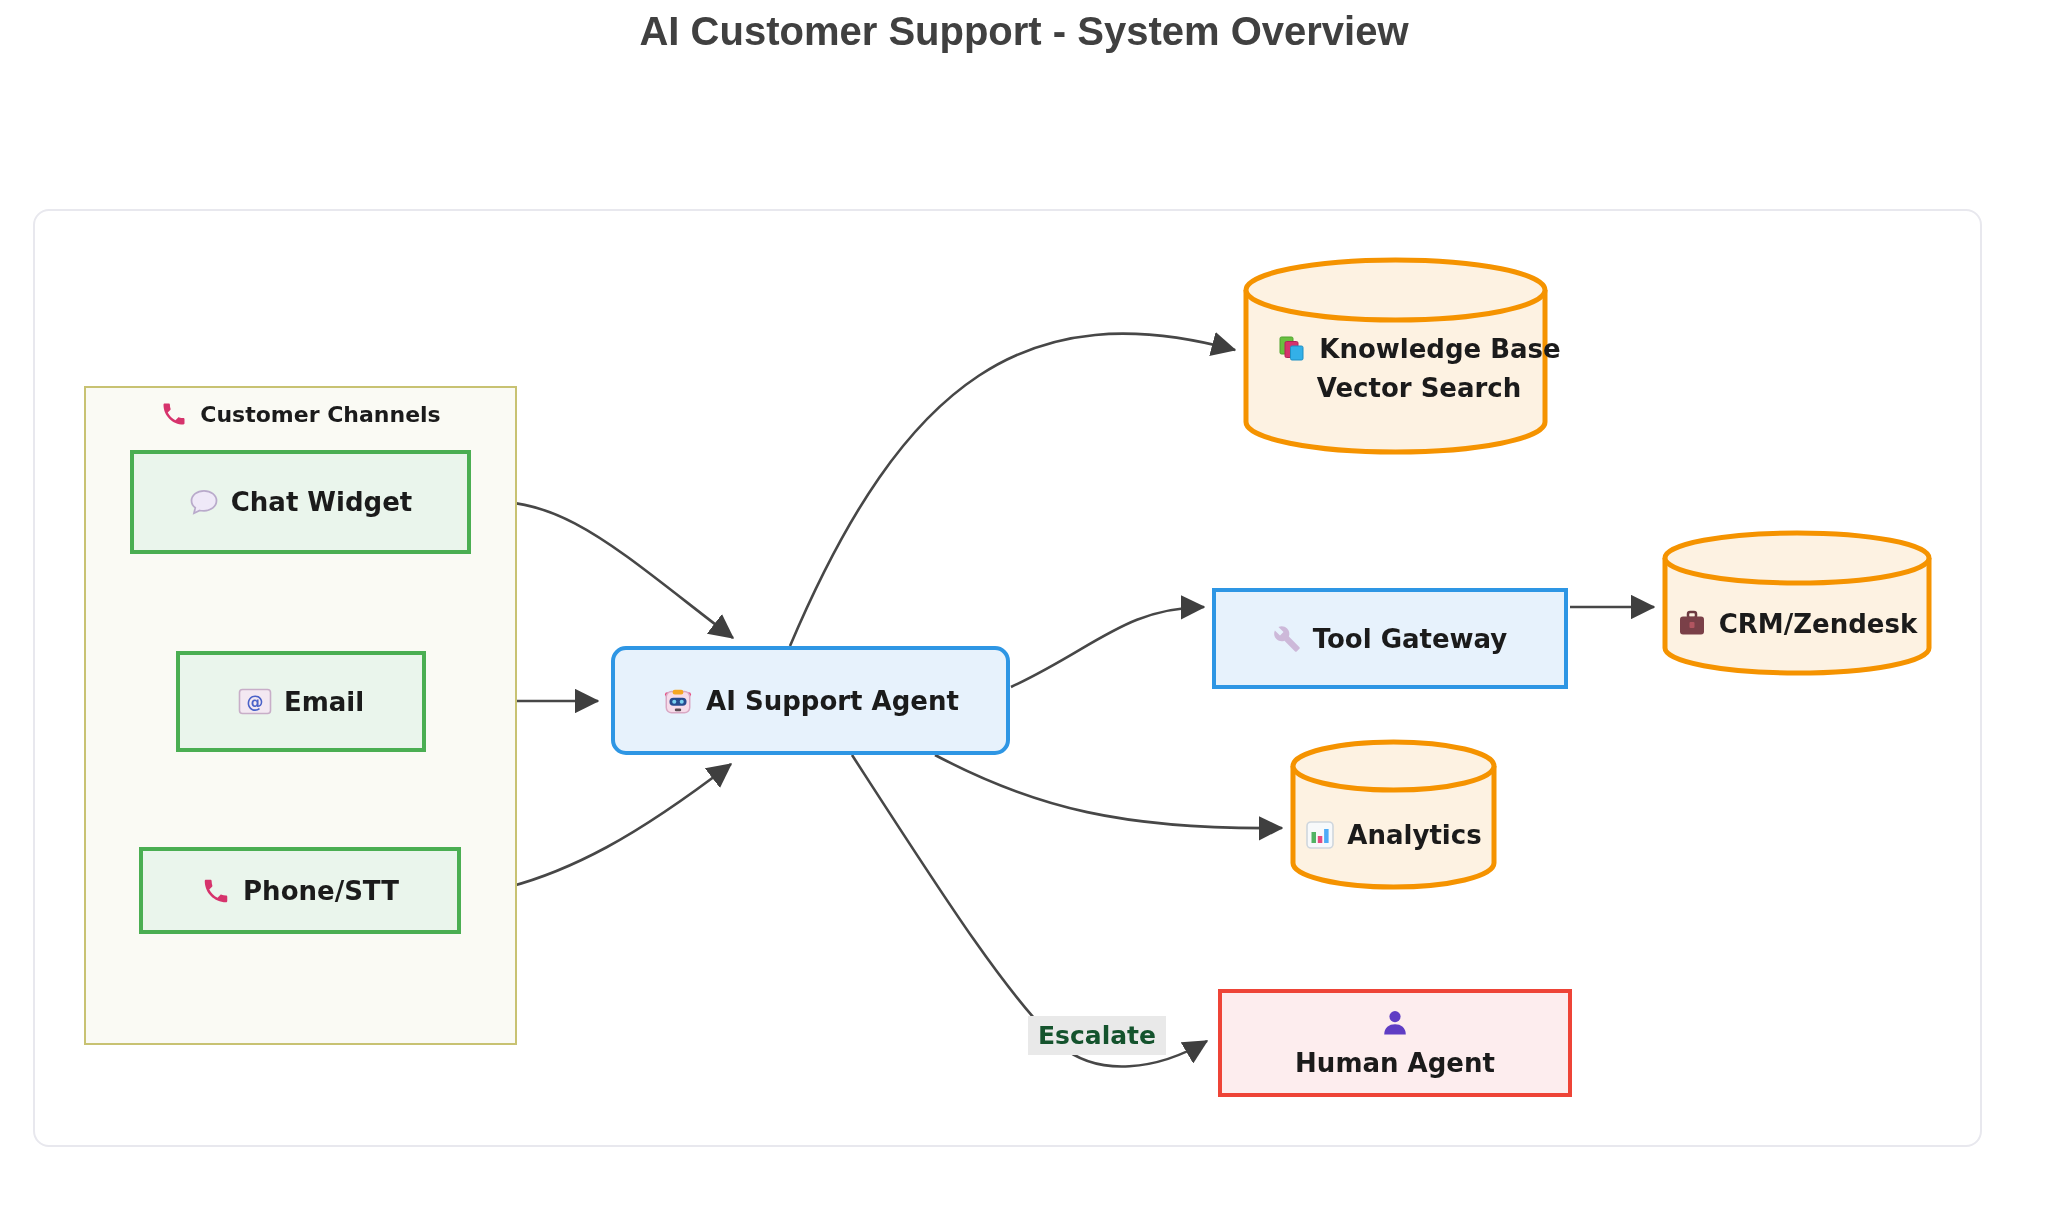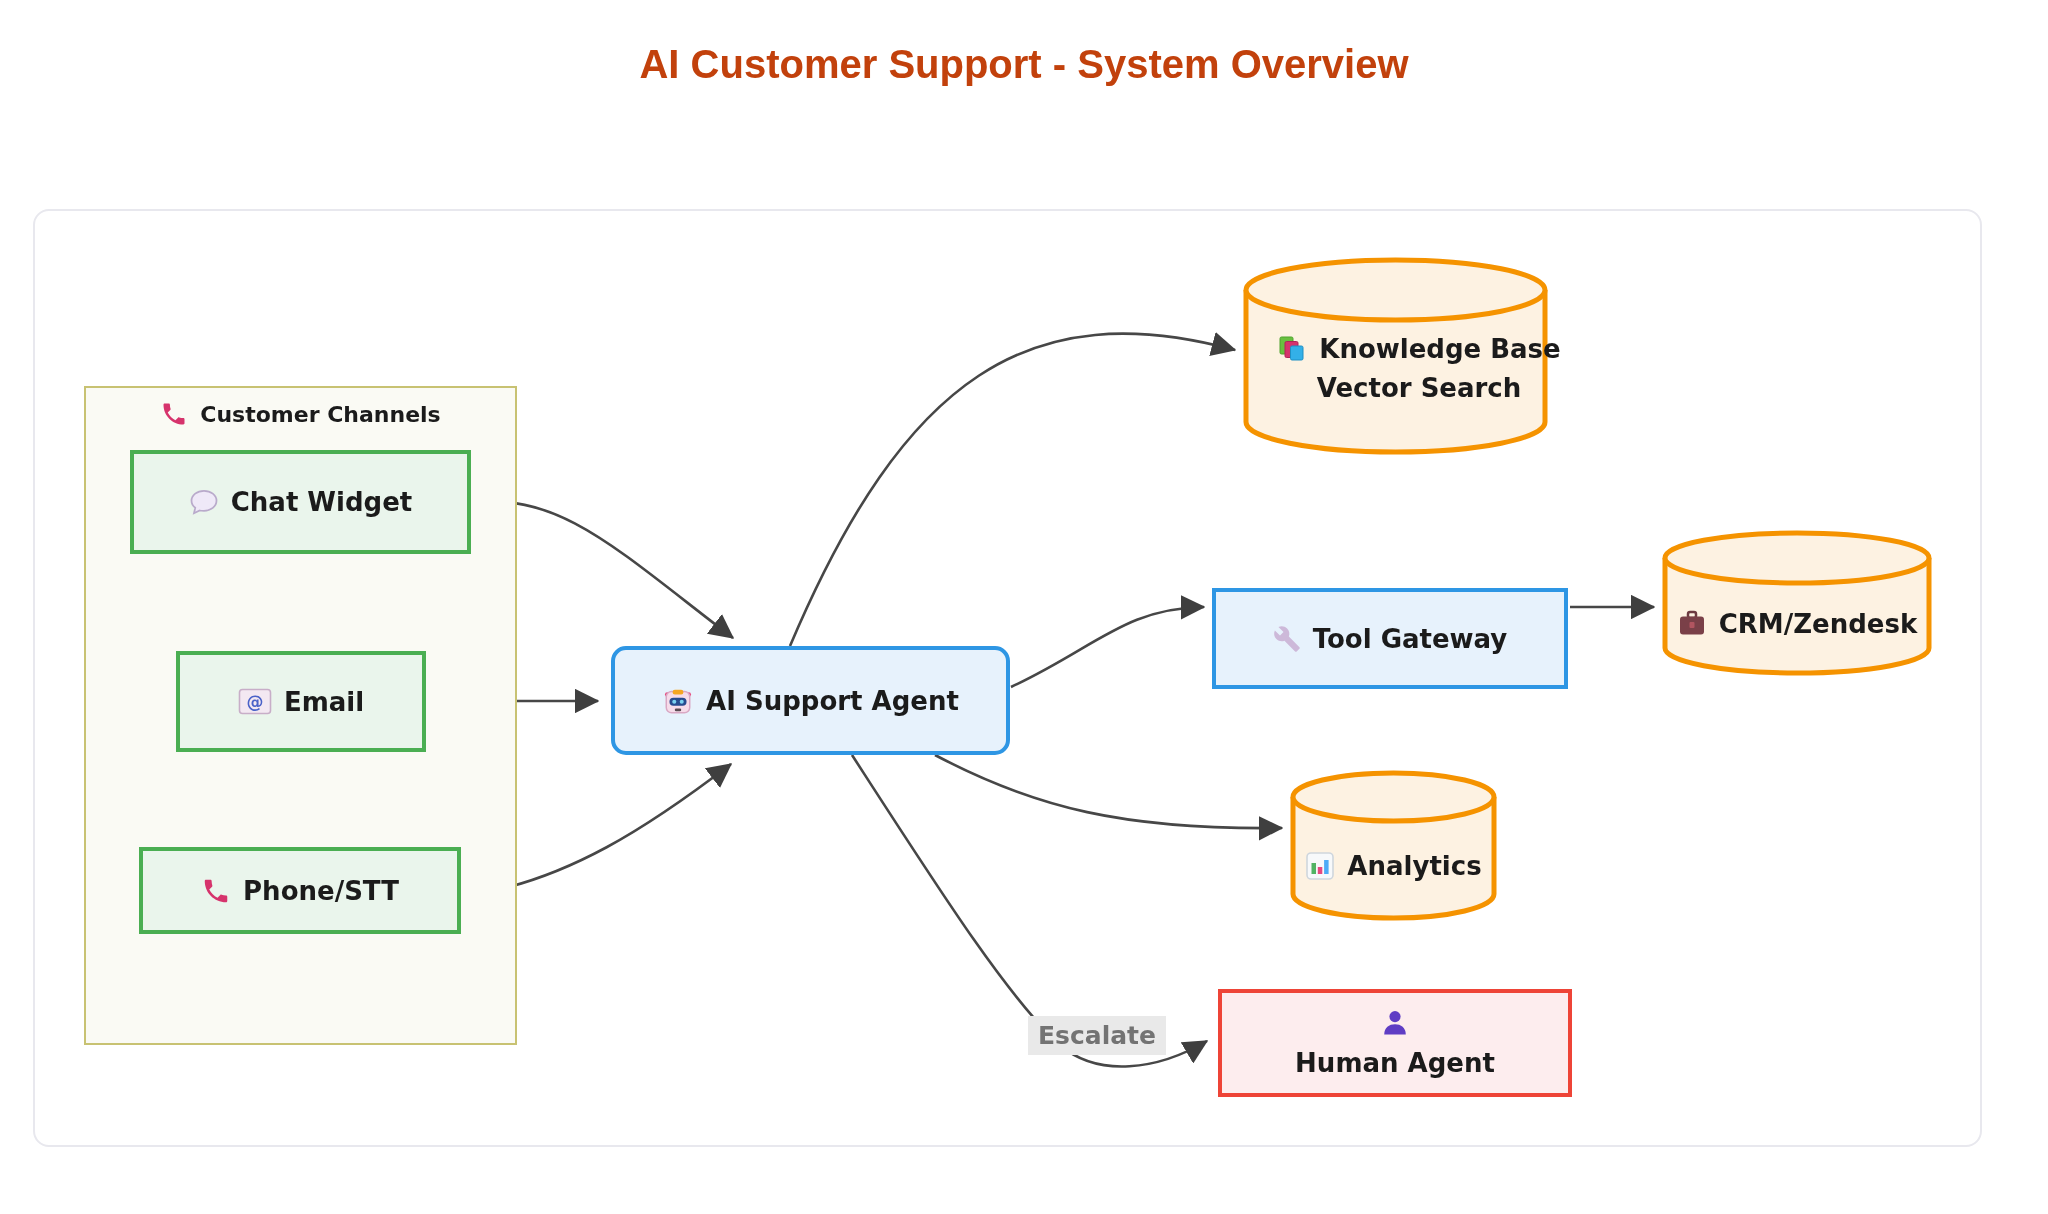--- a/index.html
+++ b/index.html
@@ -1,20 +1,20 @@
 <!DOCTYPE html>
 <html><head>
 <meta charset="utf-8">
 <style>
   html,body{margin:0;padding:0;background:#ffffff;}
   body{position:relative;width:2048px;height:1214px;overflow:hidden;
        font-family:"DejaVu Sans","Liberation Sans",sans-serif;color:#1b1b1b;}
 
-  .page-title{position:absolute;left:0;top:42px;width:100%;text-align:center;
-    font-family:"Liberation Sans",sans-serif;font-weight:800;font-size:40px;color:#c2410c;}
+  .page-title{position:absolute;left:0;top:9px;width:100%;text-align:center;
+    font-family:"Liberation Sans",sans-serif;font-weight:800;font-size:40px;color:#404040;}
 
   .canvas-card{position:absolute;left:33px;top:209px;width:1945px;height:934px;
     background:#ffffff;border:2px solid #e8e8ee;border-radius:16px;}
 
   .subgraph{position:absolute;left:84px;top:386px;width:429px;height:655px;
     background:#fafaf4;border:2px solid #c8c272;}
   .subgraph-label{position:absolute;left:0;top:12px;width:100%;display:flex;
     justify-content:center;align-items:center;gap:12px;font-size:22px;font-weight:700;}
 
   .node{position:absolute;display:flex;align-items:center;justify-content:center;
@@ -26,34 +26,34 @@
   .n-chat   {left:130px;top:450px;width:341px;height:104px;}
   .n-email  {left:176px;top:651px;width:250px;height:101px;}
   .n-phone  {left:139px;top:847px;width:322px;height:87px;}
   .n-agent  {left:611px;top:646px;width:399px;height:109px;border-radius:15px;}
   .n-gateway{left:1212px;top:588px;width:356px;height:101px;}
   .n-human  {left:1218px;top:989px;width:354px;height:108px;}
 
   .cyl{position:absolute;}
   .c-kb       {left:1243px;top:257px;width:305px;height:198px;}
   .c-crm      {left:1662px;top:530px;width:270px;height:146px;}
-  .c-analytics{left:1290px;top:770px;width:207px;height:151px;}
+  .c-analytics{left:1290px;top:739px;width:207px;height:151px;}
   .cyl-shape{fill:#fdf2e2;stroke:#f59300;stroke-width:5;}
   .cyl-text{position:absolute;left:0;right:0;display:flex;flex-direction:column;
     align-items:center;justify-content:center;gap:9px;font-size:26px;font-weight:700;}
   .c-kb .cyl-text{top:32px;bottom:8px;padding-left:47px;}
   .c-crm .cyl-text{top:50px;bottom:8px;}
   .c-analytics .cyl-text{top:48px;bottom:8px;}
   .lbl-row{display:flex;align-items:center;gap:12px;white-space:nowrap;}
 
   .edges{position:absolute;left:0;top:0;width:2048px;height:1214px;pointer-events:none;}
   .edge{fill:none;stroke:#474747;stroke-width:2.6px;}
 
   .edge-label{position:absolute;left:1028px;top:1016px;background:#e9e9e9;
-    padding:5px 10px;font-size:25px;font-weight:700;color:#737373;}
+    padding:5px 10px;font-size:25px;font-weight:700;color:#14532d;}
 
   .ico{display:inline-flex;flex:none;}
 </style>
 </head>
 <body>
 
 <div class="page-title">AI Customer Support - System Overview</div>
 
 <div class="canvas-card"></div>
 

